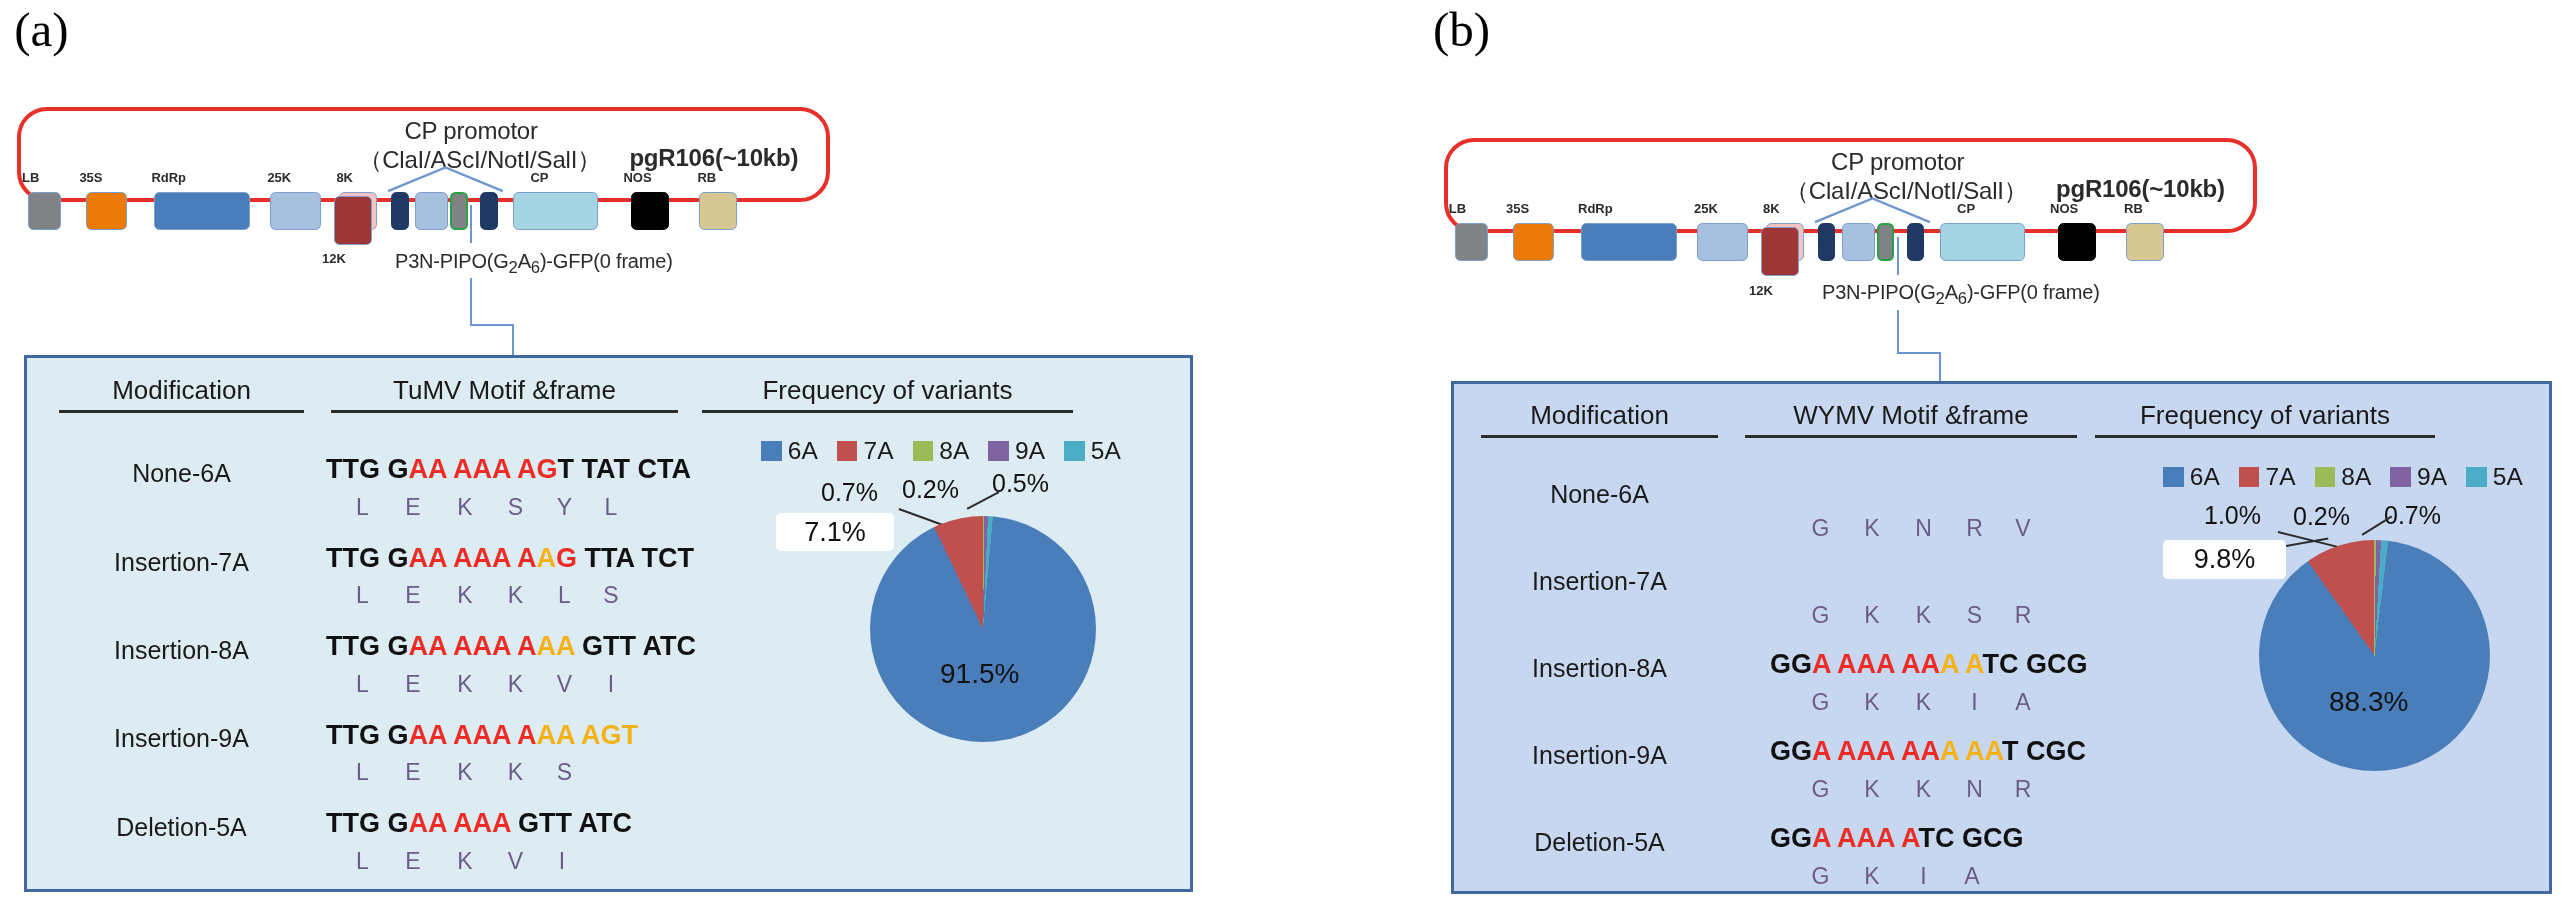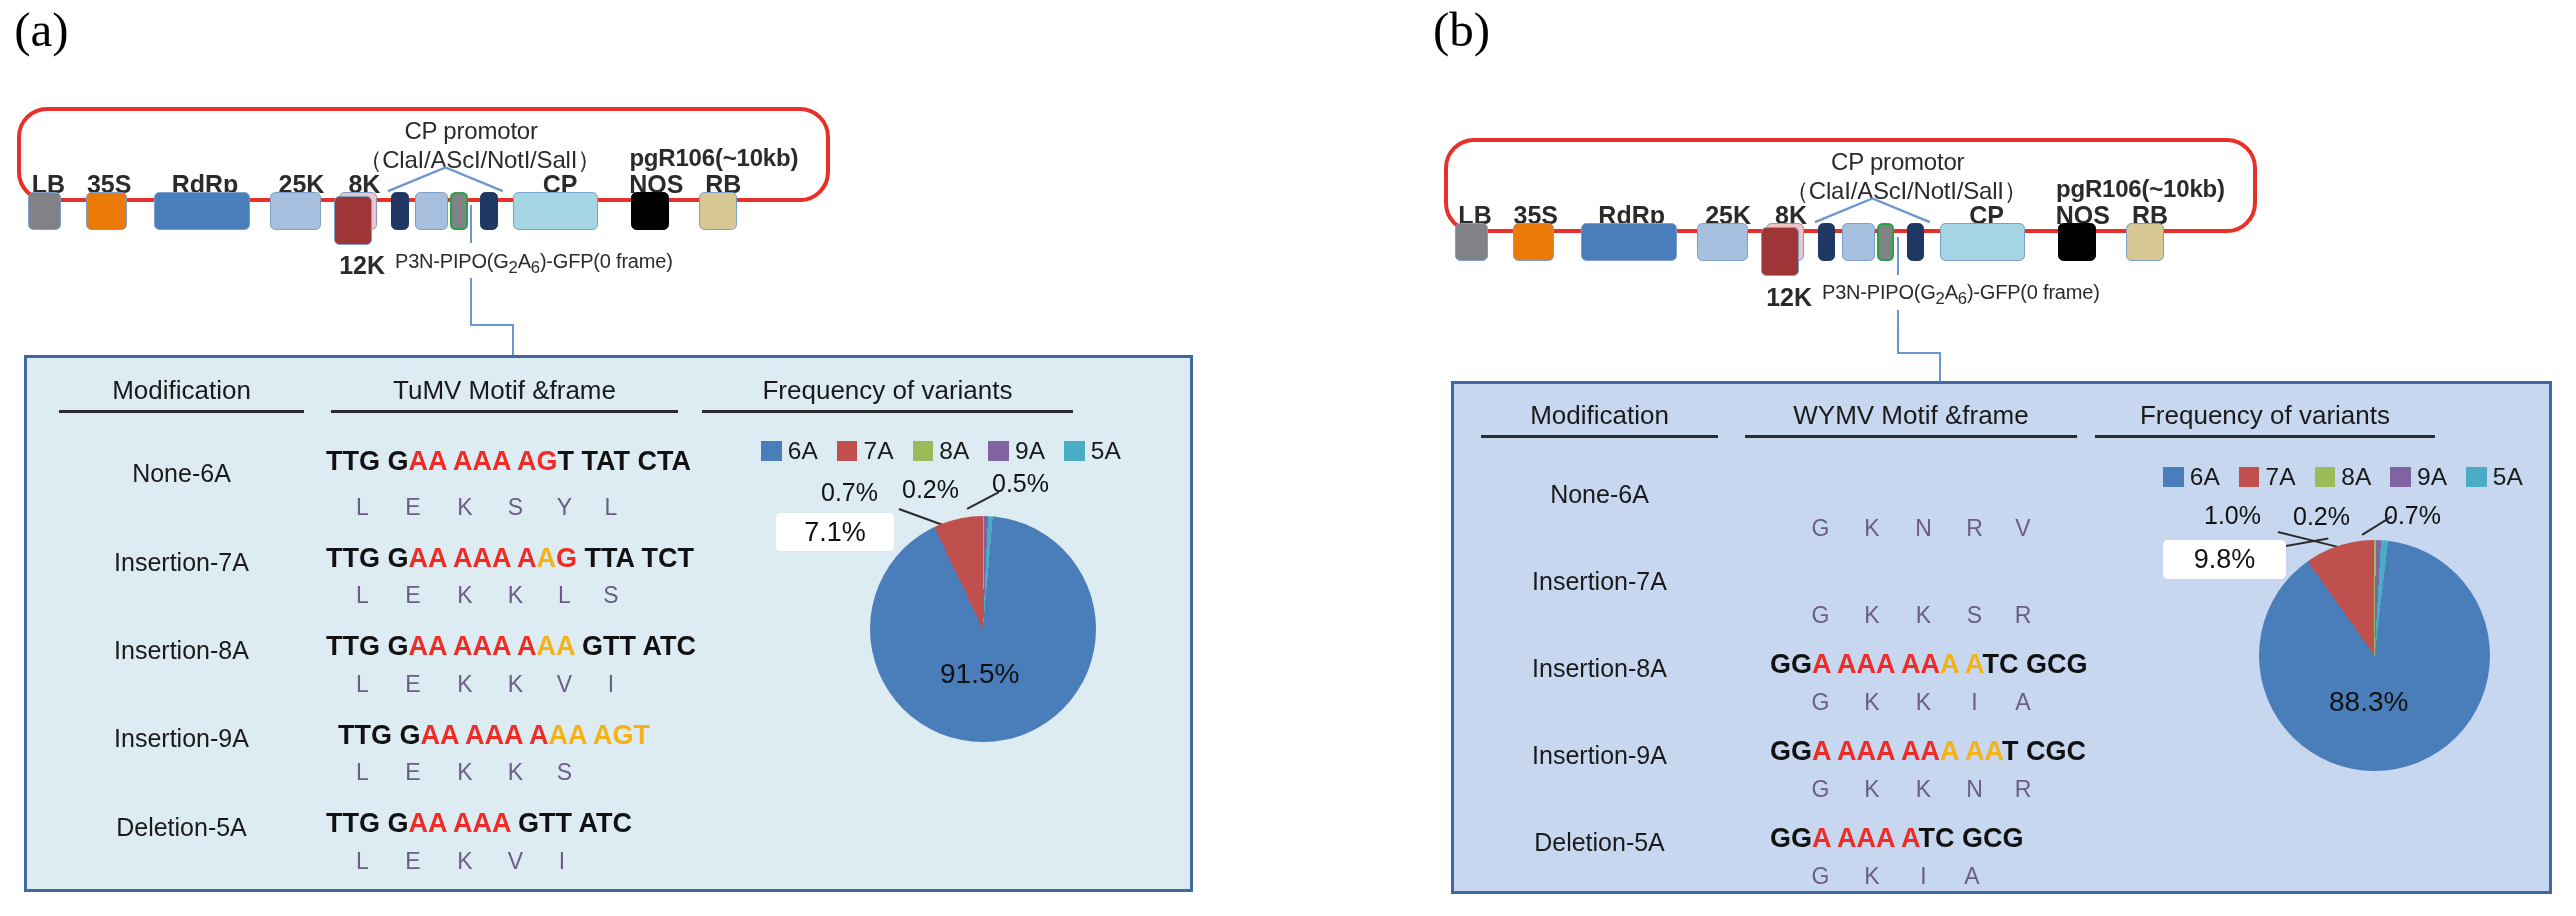--- a/index.html
+++ b/index.html
@@ -21,21 +21,21 @@
   
   .construct{position:absolute;}
   .construct-box{
     position:absolute;left:0;top:0;width:100%;height:100%;
     border:4px solid #e8302a;border-radius:30px;background:#fff;
     box-sizing:border-box;
   }
   .ctext{position:absolute;font-size:24px;color:#2b2b2b;white-space:nowrap;letter-spacing:-0.2px;}
   .ctext.bold{font-weight:700;}
   .gene{position:absolute;border:1.6px solid #7b9fc9;border-radius:5.5px;box-sizing:border-box;}
-  .glabel{position:absolute;font-size:25px;font-weight:700;color:#2b2b2b;white-space:nowrap;text-align:right;}
+  .glabel{position:absolute;font-size:13px;font-weight:700;color:#2b2b2b;white-space:nowrap;text-align:left;}
   .vline{position:absolute;background:#6c96cf;width:2.4px;}
   .hline{position:absolute;background:#6c96cf;height:2.4px;}
   svg.brace{position:absolute;overflow:visible;}
 
   
   .card{position:absolute;box-sizing:border-box;}
   #card-a{background:#ddebf2;border:3.2px solid #41699f;}
   #card-b{background:#c6d7ef;border:3.2px solid #41699f;}
 
   .col-head{
@@ -127,33 +127,33 @@
   <div class="hline" style="left:470px;top:324px;width:44px;"></div>
   <div class="vline" style="left:512px;top:324px;height:33px;"></div>
 
   <div class="card" id="card-a" style="left:24px;top:355px;width:1169px;height:537px;">
 
     <div class="col-head" style="left:32px;top:17.4px;width:245px;">Modification</div>
     <div class="col-head" style="left:304px;top:17.4px;width:347px;">TuMV Motif &amp;frame</div>
     <div class="col-head" style="left:675px;top:17.4px;width:371px;">Frequency of variants</div>
 
     <div class="rowlabel" style="left:32px;top:101px;width:245px;">None-6A</div>
-    <div class="seq" style="left:299px;top:88px;"><span class="k">TTG G</span><span class="r">AA AAA AG</span><span class="k">T TAT CTA</span></div>
+    <div class="seq" style="left:299px;top:96px;"><span class="k">TTG G</span><span class="r">AA AAA AG</span><span class="k">T TAT CTA</span></div>
     <div class="aa" style="left:311px;top:136px;"><span style="width:49px;">L</span><span style="width:52px;">E</span><span style="width:52px;">K</span><span style="width:49px;">S</span><span style="width:49px;">Y</span><span style="width:44px;">L</span></div>
 
     <div class="rowlabel" style="left:32px;top:190px;width:245px;">Insertion-7A</div>
     <div class="seq" style="left:299px;top:185px;"><span class="k">TTG G</span><span class="r">AA AAA A</span><span class="y">A</span><span class="r">G</span><span class="k"> TTA TCT</span></div>
     <div class="aa" style="left:311px;top:224px;"><span style="width:49px;">L</span><span style="width:52px;">E</span><span style="width:52px;">K</span><span style="width:49px;">K</span><span style="width:49px;">L</span><span style="width:44px;">S</span></div>
 
     <div class="rowlabel" style="left:32px;top:278px;width:245px;">Insertion-8A</div>
     <div class="seq" style="left:299px;top:273px;"><span class="k">TTG G</span><span class="r">AA AAA A</span><span class="y">AA</span><span class="k"> GTT ATC</span></div>
     <div class="aa" style="left:311px;top:313px;"><span style="width:49px;">L</span><span style="width:52px;">E</span><span style="width:52px;">K</span><span style="width:49px;">K</span><span style="width:49px;">V</span><span style="width:44px;">I</span></div>
 
     <div class="rowlabel" style="left:32px;top:366px;width:245px;">Insertion-9A</div>
-    <div class="seq" style="left:299px;top:362px;margin-left:12px;"><span class="k">TTG G</span><span class="r">AA AAA A</span><span class="y">AA AGT</span></div>
+    <div class="seq" style="left:299px;top:362px;"><span class="k">TTG G</span><span class="r">AA AAA A</span><span class="y">AA AGT</span></div>
     <div class="aa" style="left:311px;top:401px;"><span style="width:49px;">L</span><span style="width:52px;">E</span><span style="width:52px;">K</span><span style="width:49px;">K</span><span style="width:49px;">S</span></div>
 
     <div class="rowlabel" style="left:32px;top:455px;width:245px;">Deletion-5A</div>
     <div class="seq" style="left:299px;top:450px;"><span class="k">TTG G</span><span class="r">AA AAA</span><span class="k"> GTT ATC</span></div>
     <div class="aa" style="left:311px;top:490px;"><span style="width:49px;">L</span><span style="width:52px;">E</span><span style="width:52px;">K</span><span style="width:49px;">V</span><span style="width:44px;">I</span></div>
 
     <div class="legend" style="left:734px;top:79px;">
       <span class="lg-item">
           <i class="lg-sw" style="background:#4a7ebb;"></i>
           <span class="lg-tx">6A</span>

